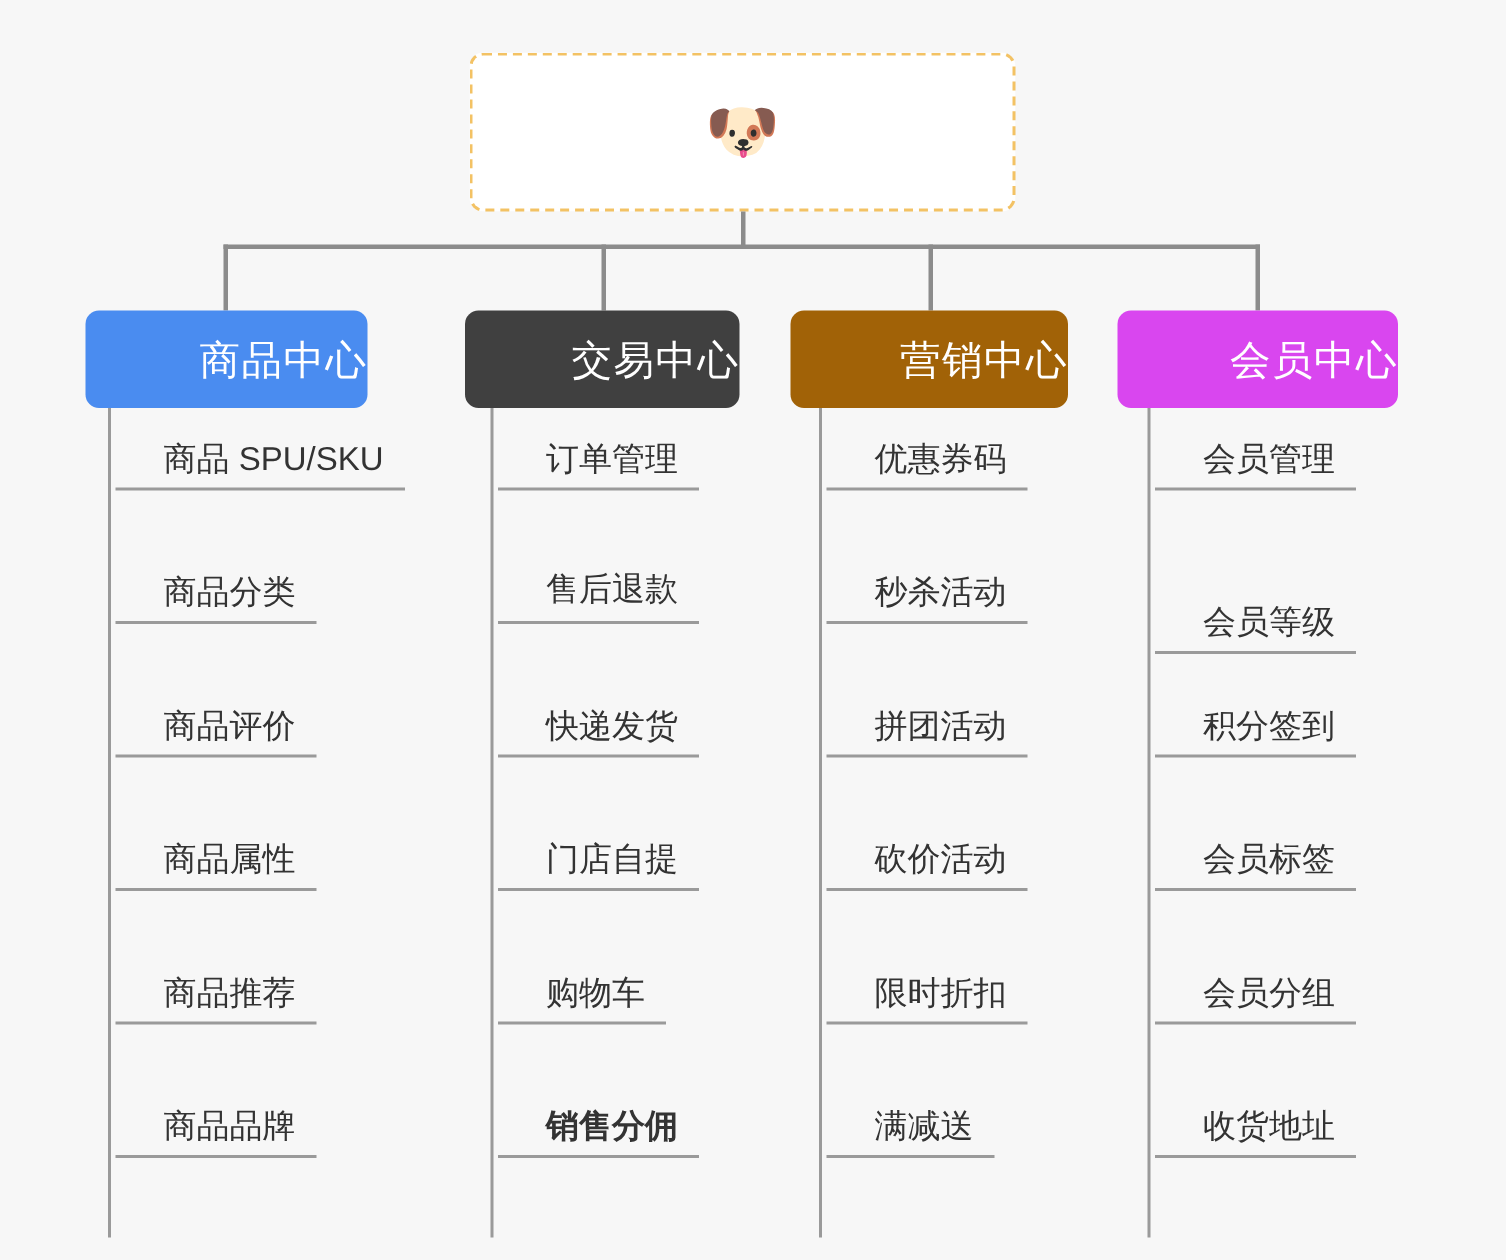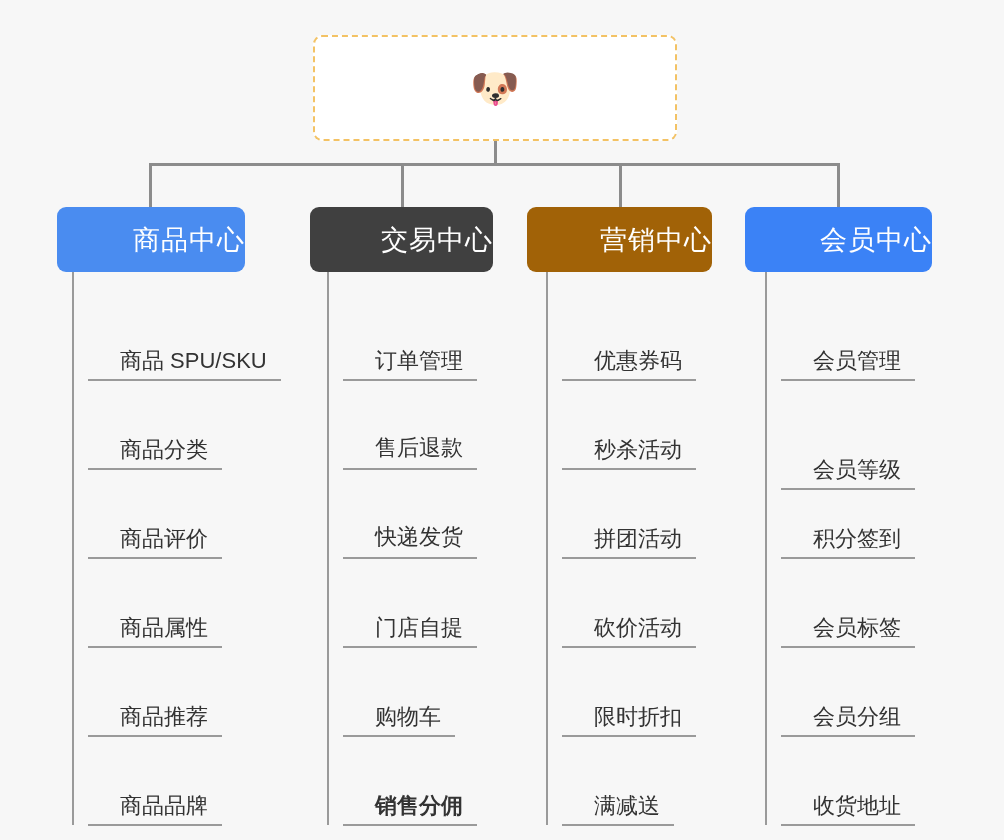--- a/index.html
+++ b/index.html
@@ -79,25 +79,25 @@
   }
   .col-trunk {
     position: absolute;
     left: 0;
     top: 0;
     width: 2px;
     background: #9a9a9a;
   }
   .leaf-item {
     position: absolute;
-    left: 16px;
+    left: 5px;
     box-sizing: border-box;
     height: 89px;
     display: flex;
-    align-items: flex-end;
+    align-items: flex-start;
   }
   .leaf-underline {
     border-bottom: 2px solid #9a9a9a;
     padding: 0 14px 5px 32px;
     font-size: 22px;
     color: #333333;
     white-space: nowrap;
     line-height: 1.25;
   }
 </style>
@@ -148,21 +148,21 @@
         <span>交易中心</span>
       </div>
       <div class="leaf-col" style="left: 327px; top: 272px; height: 554px;">
         <div class="col-trunk" style="height: 553px;"></div>
         <div class="leaf-item" style="top: 20px;">
           <span class="leaf-underline">订单管理</span>
         </div>
         <div class="leaf-item" style="top: 109px; font-family: Liberation Mono, monospace;">
           <span class="leaf-underline">售后退款</span>
         </div>
-        <div class="leaf-item" style="top: 198px; font-family: Liberation Mono, monospace;">
+        <div class="leaf-item" style="top: 198px;">
           <span class="leaf-underline">快递发货</span>
         </div>
         <div class="leaf-item" style="top: 287px;">
           <span class="leaf-underline">门店自提</span>
         </div>
         <div class="leaf-item" style="top: 376px;">
           <span class="leaf-underline">购物车</span>
         </div>
         <div class="leaf-item" style="top: 465px; font-weight: bold;">
           <span class="leaf-underline">销售分佣</span>
@@ -185,21 +185,21 @@
         <div class="leaf-item" style="top: 287px;">
           <span class="leaf-underline">砍价活动</span>
         </div>
         <div class="leaf-item" style="top: 376px;">
           <span class="leaf-underline">限时折扣</span>
         </div>
         <div class="leaf-item" style="top: 465px;">
           <span class="leaf-underline">满减送</span>
         </div>
       </div>
-      <div class="cat-box" style="left: 745px; width: 187px; background: #3b82f6;">
+      <div class="cat-box" style="left: 745px; width: 187px; background: #d946ef;">
         <span>会员中心</span>
       </div>
       <div class="leaf-col" style="left: 765px; top: 272px; height: 554px;">
         <div class="col-trunk" style="height: 553px;"></div>
         <div class="leaf-item" style="top: 20px;">
           <span class="leaf-underline">会员管理</span>
         </div>
         <div class="leaf-item" style="top: 109px; margin-top: 20px;">
           <span class="leaf-underline">会员等级</span>
         </div>

